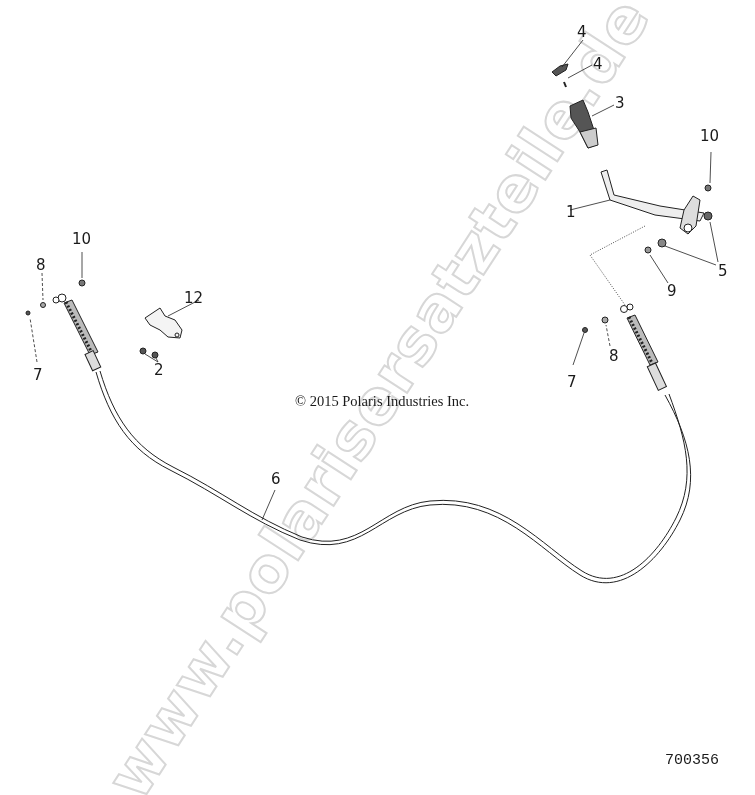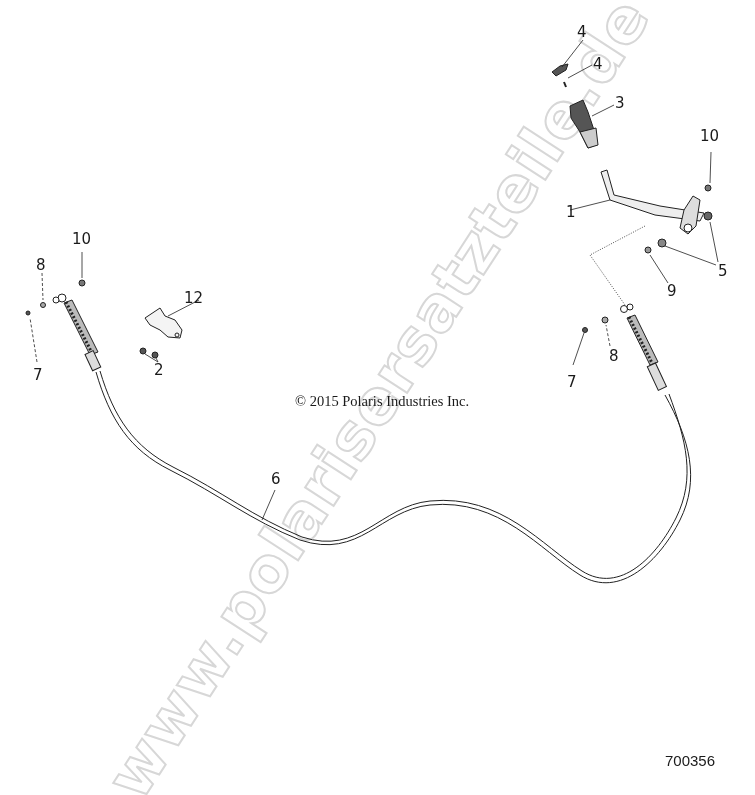--- a/index.html
+++ b/index.html
@@ -1,20 +1,20 @@
 <!DOCTYPE html>
 <html><head>
 <meta charset="utf-8">
 <style>
   html, body { margin: 0; padding: 0; background: #ffffff; }
   body { width: 755px; height: 795px; position: relative; overflow: hidden; font-family: "DejaVu Sans", sans-serif; }
   #diagram { position: absolute; left: 0; top: 0; width: 755px; height: 795px; }
   .callout-label { position: absolute; font-family: "DejaVu Sans", sans-serif; font-size: 15px; color: #1a1a1a; line-height: 1; }
   .copyright { position: absolute; left: 295px; top: 393px; font-family: Liberation Serif, serif; font-size: 14.5px; color: #1a1a1a; white-space: nowrap; }
-  .drawing-number { position: absolute; left: 665px; top: 752px; font-family: Liberation Sans, sans-serif; font-size: 15px; color: #1a1a1a; }
+  .drawing-number { position: absolute; left: 665px; top: 752px; font-family: Liberation Mono, monospace; font-size: 15px; color: #1a1a1a; }
   .watermark { position: absolute; left: 378px; top: 398px; transform: translate(-50%, -50%) rotate(-57deg); font-family: "DejaVu Sans", sans-serif; font-weight: bold; font-size: 62px; color: transparent; -webkit-text-stroke: 2px #d7d7d7; white-space: nowrap; letter-spacing: 1px; pointer-events: none; }
 </style>
 </head>
 <body>
 
 <div>
   <div class="watermark">www.polarisersatzteile.de</div>
 
   <svg id="diagram" viewBox="0 0 755 795" xmlns="http://www.w3.org/2000/svg">
     <g fill="none" stroke="#222" stroke-width="1">

